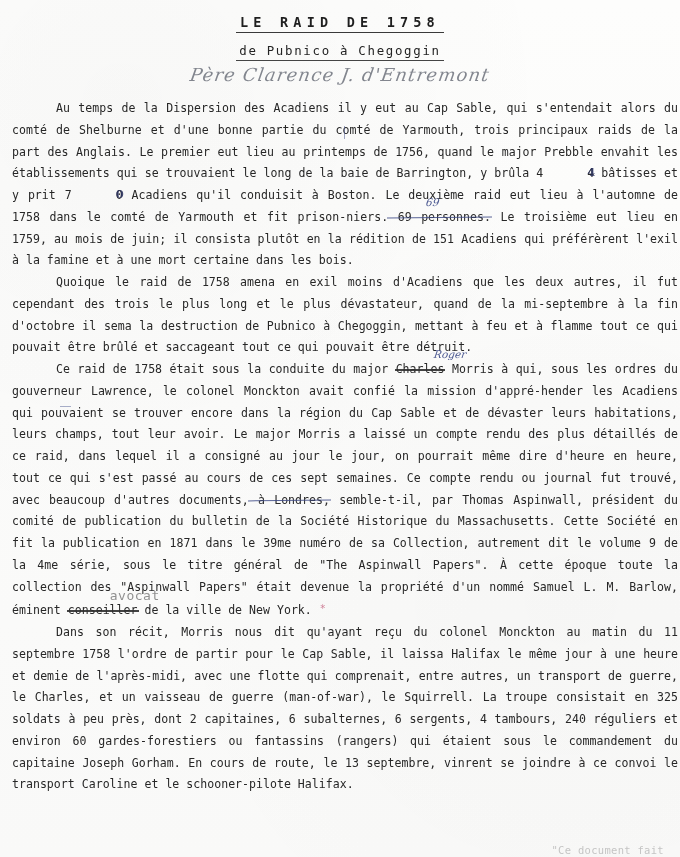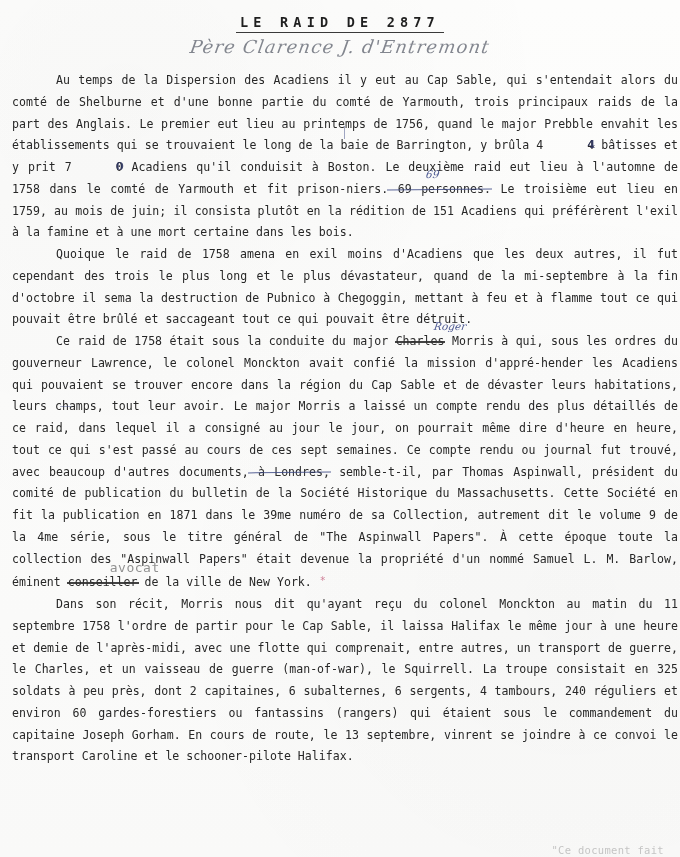--- a/index.html
+++ b/index.html
@@ -215,21 +215,24 @@
   }
 </style>
 </head>
 <body>
 
 <div class="page"></div>
 
 <div class="sheet">
 
   <div class="title-block">
-    <div class="doc-title">LE RAID DE 2877</div>
+    <div class="doc-title">LE RAID DE 1758</div>
+    <div class="doc-subtitle-wrap">
+      <div class="doc-subtitle">de Pubnico à Chegoggin</div>
+    </div>
     <div class="author-hand">Père Clarence J. d'Entremont</div>
   </div>
 
   <div class="body-text">
 
     <p class="para"><span>Au temps de la Dispersion des Acadiens il y eut au Cap Sable, qui s'entendait alors du comté de Shelburne et d'une bonne partie du comté de Yarmouth, trois principaux raids de la part des Anglais. Le premier eut lieu au printemps de 1756, quand le major Prebble envahit les établissements qui se trouvaient le long de la baie de Barrington, y brûla 4</span><span class="overstrike"><span>4</span><span class="ov">4</span></span><span> bâtisses et y prit 7</span><span class="overstrike"><span>0</span><span class="ov">0</span></span><span> Acadiens qu'il conduisit à Boston. Le deuxième raid eut lieu à l'automne de 1758 dans le comté de Yarmouth et fit prison-niers.</span><span class="hand-sup"><span>69</span></span><span class="struck"> 69 personnes.</span><span> Le troisième eut lieu en 1759, au mois de juin; il consista plutôt en la rédition de 151 Acadiens qui préférèrent l'exil à la famine et à une mort certaine dans les bois.</span></p>
 
     <p class="para"><span>Quoique le raid de 1758 amena en exil moins d'Acadiens que les deux autres, il fut cependant des trois le plus long et le plus dévastateur, quand de la mi-septembre à la fin d'octobre il sema la destruction de Pubnico à Chegoggin, mettant à feu et à flamme tout ce qui pouvait être brûlé et saccageant tout ce qui pouvait être détruit.</span></p>
 
     <p class="para"><span>Ce raid de 1758 était sous la conduite du major </span><span class="hand-sup"><span>Roger</span></span><span class="struck-ink">Charles</span><span> Morris à qui, sous les ordres du gouverneur Lawrence, le colonel Monckton avait confié la mission d'appré-hender les Acadiens qui pouvaient se trouver encore dans la région du Cap Sable et de dévaster leurs habitations, leurs champs, tout leur avoir. Le major Morris a laissé un compte rendu des plus détaillés de ce raid, dans lequel il a consigné au jour le jour, on pourrait même dire d'heure en heure, tout ce qui s'est passé au cours de ces sept semaines. Ce compte rendu ou journal fut trouvé,</span><span class="hand-sup"><span>à Londres,</span></span><span class="caret-mark"><span>^</span></span><span> avec beaucoup d'autres documents,</span><span class="struck"> à Londres,</span><span> semble-t-il, par Thomas Aspinwall, président du comité de publication du bulletin de la Société Historique du Massachusetts. Cette Société en fit la publication en 1871 dans le 39me numéro de sa Collection, autrement dit le volume 9 de la 4me série, sous le titre général de "The Aspinwall Papers". À cette époque toute la collection des "Aspinwall Papers" était devenue la propriété d'un nommé Samuel L. M. Barlow, éminent </span><span class="hand-sup type-sup"><span>avocat</span></span><span class="struck-ink">conseiller</span><span> de la ville de New York.</span><span class="red-mark">*</span></p>

